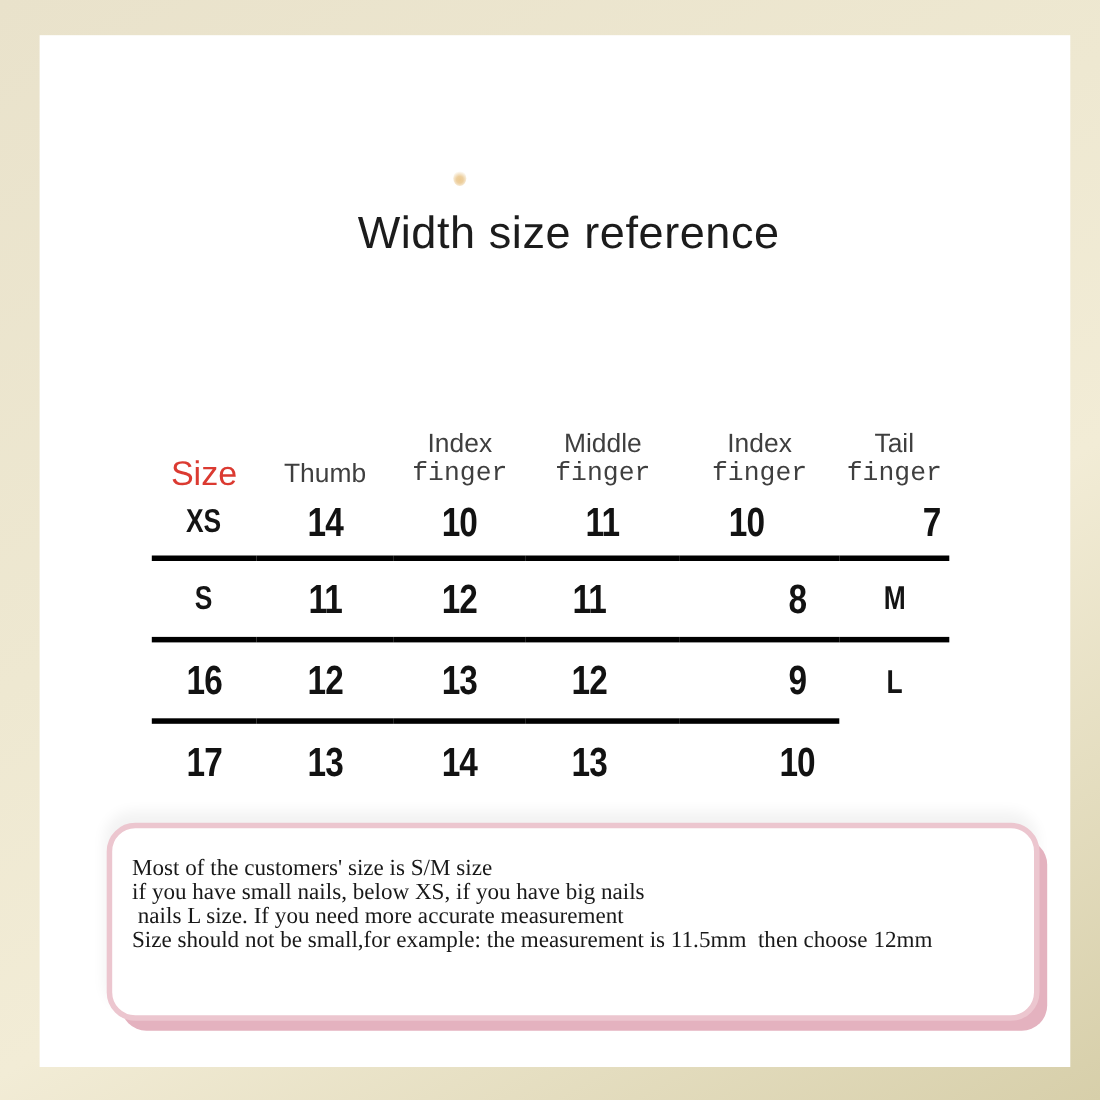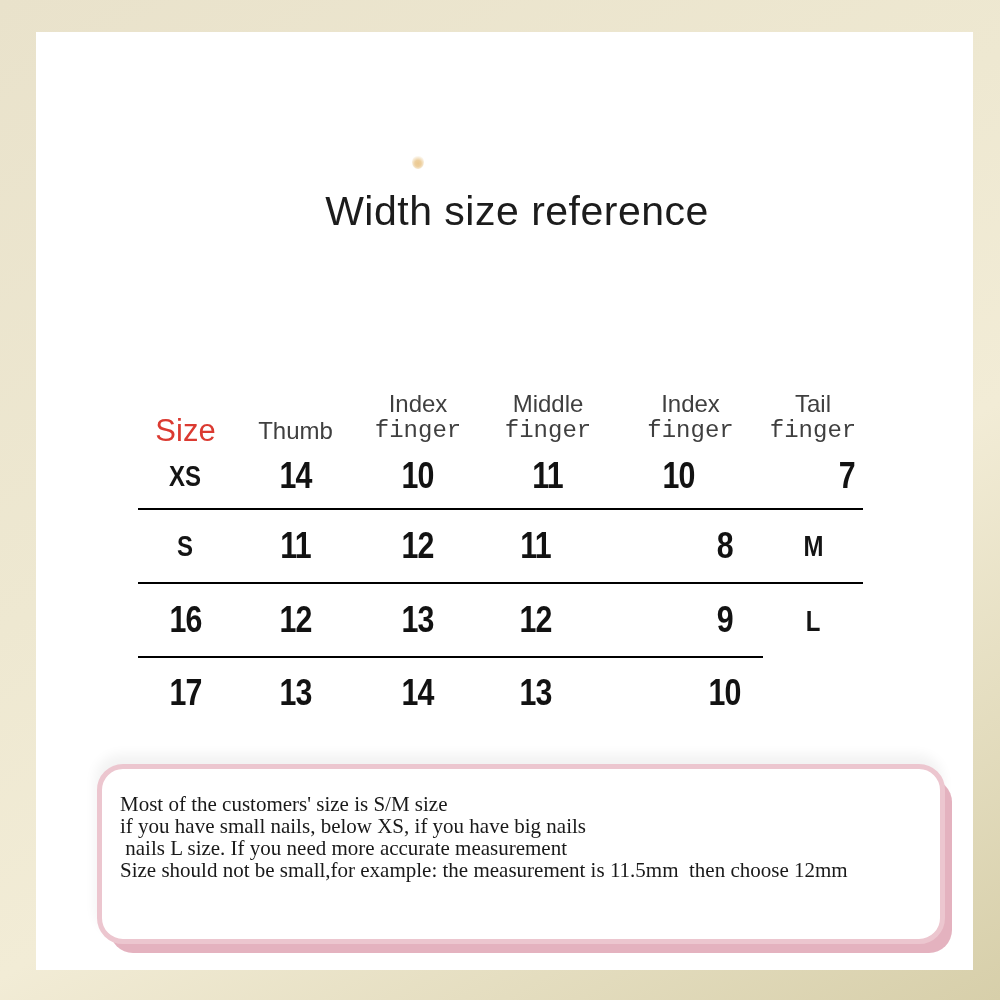--- a/index.html
+++ b/index.html
@@ -30,38 +30,37 @@
   }
   .hcell{
     display:flex;flex-direction:column;align-items:center;justify-content:flex-end;
     padding-top:8px;color:#3f3f3f;font-size:24px;line-height:27px;margin-top:48px;
   }
   .hcell .h2{min-height:27px;font-family:Liberation Mono, monospace;}
   .hcell.size-h{color:#db3a31;font-size:31px;padding-top:4px;}
   .cell{
     display:flex;align-items:center;justify-content:center;
   }
-  .row-line{border-bottom:2px solid #000000;}
+  .row-line{border-bottom:5px solid #000000;}
   .num{
     display:inline-block;font-weight:700;font-size:37px;color:#121212;
     transform:scaleX(0.82);letter-spacing:-1px;
   }
   .lbl{
     display:inline-block;font-weight:700;font-size:30px;color:#141414;
     transform:scaleX(0.80);
   }
   .cell.c5 .num{transform:translateX(-12px) scaleX(0.82);}
   .cell.c6 .num{transform:translateX(34px) scaleX(0.82);}
   
   .note-box{
     position:absolute;left:97px;top:748px;width:848px;height:180px;box-sizing:border-box;
     background:#ffffff;border:5px solid #ecc6cf;border-radius:26px;
     box-shadow:10px 12px 0 -3px #e4b2bf, -2px -10px 12px rgba(0,0,0,0.05);
     padding:24px 16px 0 18px;
-    margin-top:16px;
   }
   .note-line{
     font-family:"Liberation Serif",serif;font-size:21px;line-height:22px;
     color:#191919;white-space:pre-wrap;
   }
 </style>
 </head>
 <body>
 
 <div class="panel"></div>

